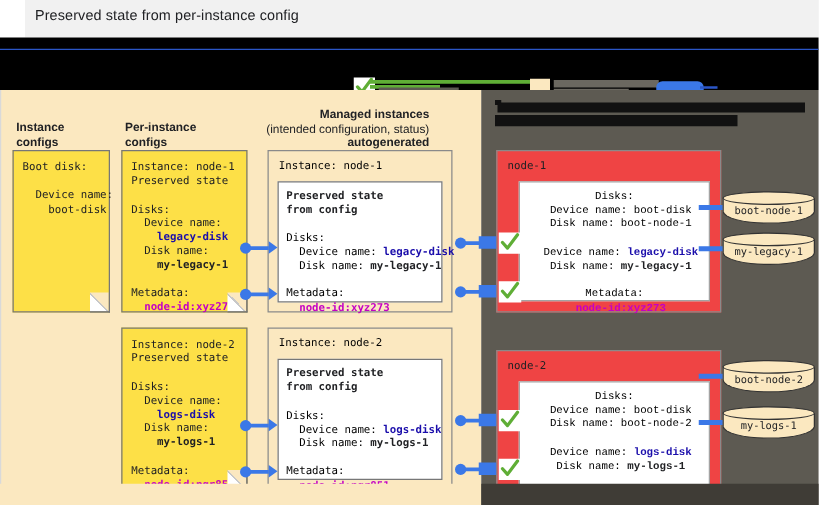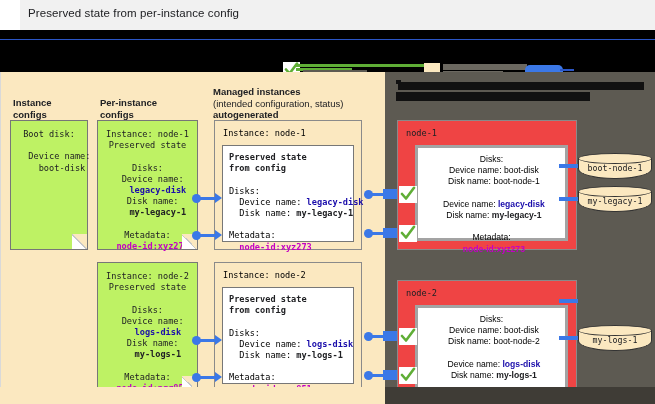--- a/index.html
+++ b/index.html
@@ -101,31 +101,30 @@
   }
 
   
   .col-head {
     position: absolute; font-size: 9.5px; line-height: 11.5px;
     color: #202124; font-weight: bold;
   }
   .col-head .sub { font-weight: normal; }
   #head-template { left: 13px; top: 97px; }
   #head-configs  { left: 100px; top: 97px; }
-  #head-managed  { left: 213px; top: 86px; }
+  #head-managed  { left: 213px; top: 86px; text-align: right; }
 
   
   .note {
-    position: absolute; background: #bef264;
+    position: absolute; background: #fde047;
     border: 1px solid #777777;
     font-family: "DejaVu Sans Mono", monospace;
     font-size: 8.6px; line-height: 11.2px; color: #202124;
     padding: 8px 7px 7px 7px;
     white-space: pre;
-    text-align: center;
   }
   .note::after {
     content: ""; position: absolute; right: -1px; bottom: -1px;
     width: 15px; height: 15px;
     background: linear-gradient(225deg, #fbe8c0 0 50%, #c8c8c8 50% 56%, #ffffff 56% 100%);
     border-right: 1px solid #777777; border-bottom: 1px solid #777777;
   }
   .box-cream {
     position: absolute; background: #fbe8c0; border: 1px solid #8a8a8a;
   }
@@ -159,23 +158,23 @@
     position: absolute; background: #ef4444; border: 1px solid #8a8a8a; text-align: center;
   }
   #node-1 { left: 397px; top: 120px; width: 180px; height: 130px; }
   #node-2 { left: 397px; top: 280px; width: 180px; height: 130px; }
   .node-title {
     position: absolute; left: 8px; top: 7px;
     font-family: "DejaVu Sans Mono", monospace; font-size: 8.6px; color: #202124;
   }
   .node-inner {
     position: absolute; left: 17px; top: 24px; right: 8px; bottom: 8px;
-    background: #ffffff; border: 3px solid #a3a3a3;
+    background: #ffffff; border: 1px solid #a3a3a3;
     padding: 6px 6px; white-space: pre;
-    font-family: Liberation Sans, sans-serif;
+    font-family: Liberation Mono, monospace;
     font-size: 8.6px; line-height: 11.2px;
   }
 
   
   .disk {
     position: absolute; width: 52px; height: 26px;
   }
   .disk .body {
     position: absolute; left: 0; top: 5px; width: 74px; height: 21px;
     background: #fbe8c0; border: 1px solid #333333; border-top: none;
@@ -344,20 +343,25 @@
   <div class="disk" id="disk-b1">
     <div class="body"></div>
     <div class="top"></div>
     <div class="lbl">boot-node-1</div>
   </div>
   <div class="disk" id="disk-d1">
     <div class="body"></div>
     <div class="top"></div>
     <div class="lbl">my-legacy-1</div>
   </div>
+  <div class="disk" id="disk-b2">
+    <div class="body"></div>
+    <div class="top"></div>
+    <div class="lbl">boot-node-2</div>
+  </div>
   <div class="disk" id="disk-d2">
     <div class="body"></div>
     <div class="top"></div>
     <div class="lbl">my-logs-1</div>
   </div>
 
   <div class="dot" style="left:192px; top:194px;"></div>
   <div class="hline" style="left:199px; top:197px; width:16px;"></div>
   <div class="arrow" style="left:215px; top:193px;"></div>
 

